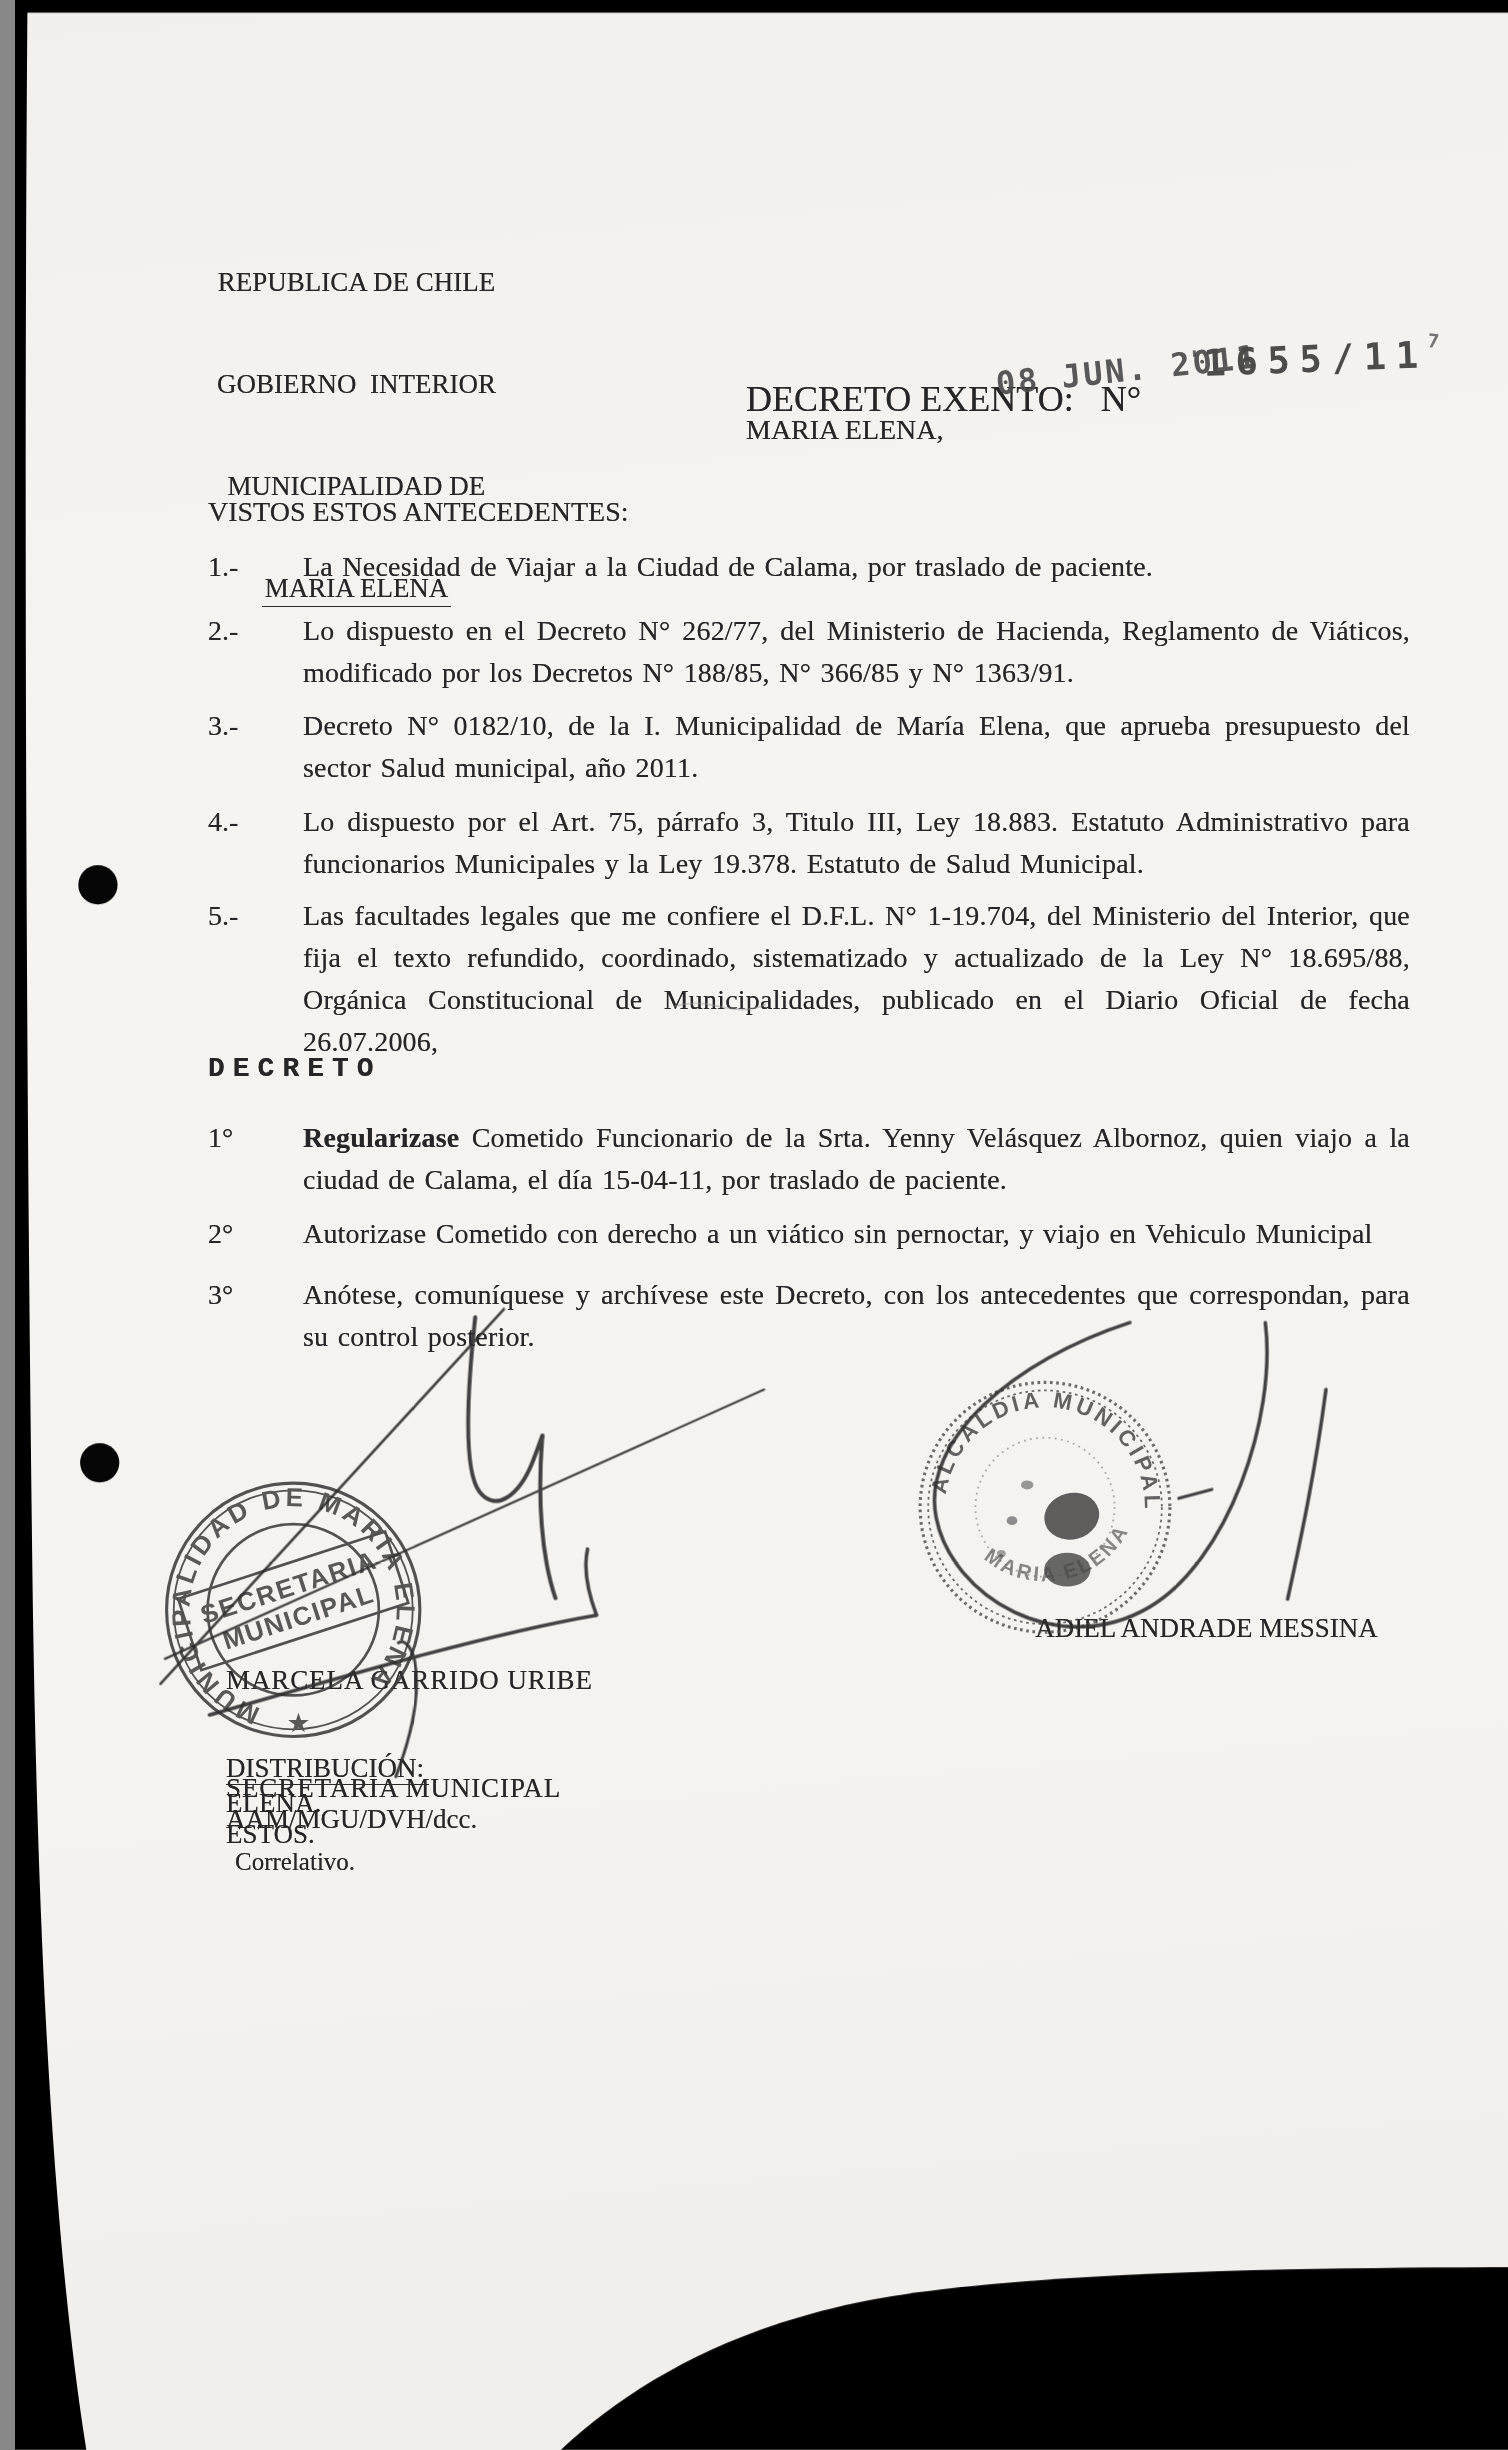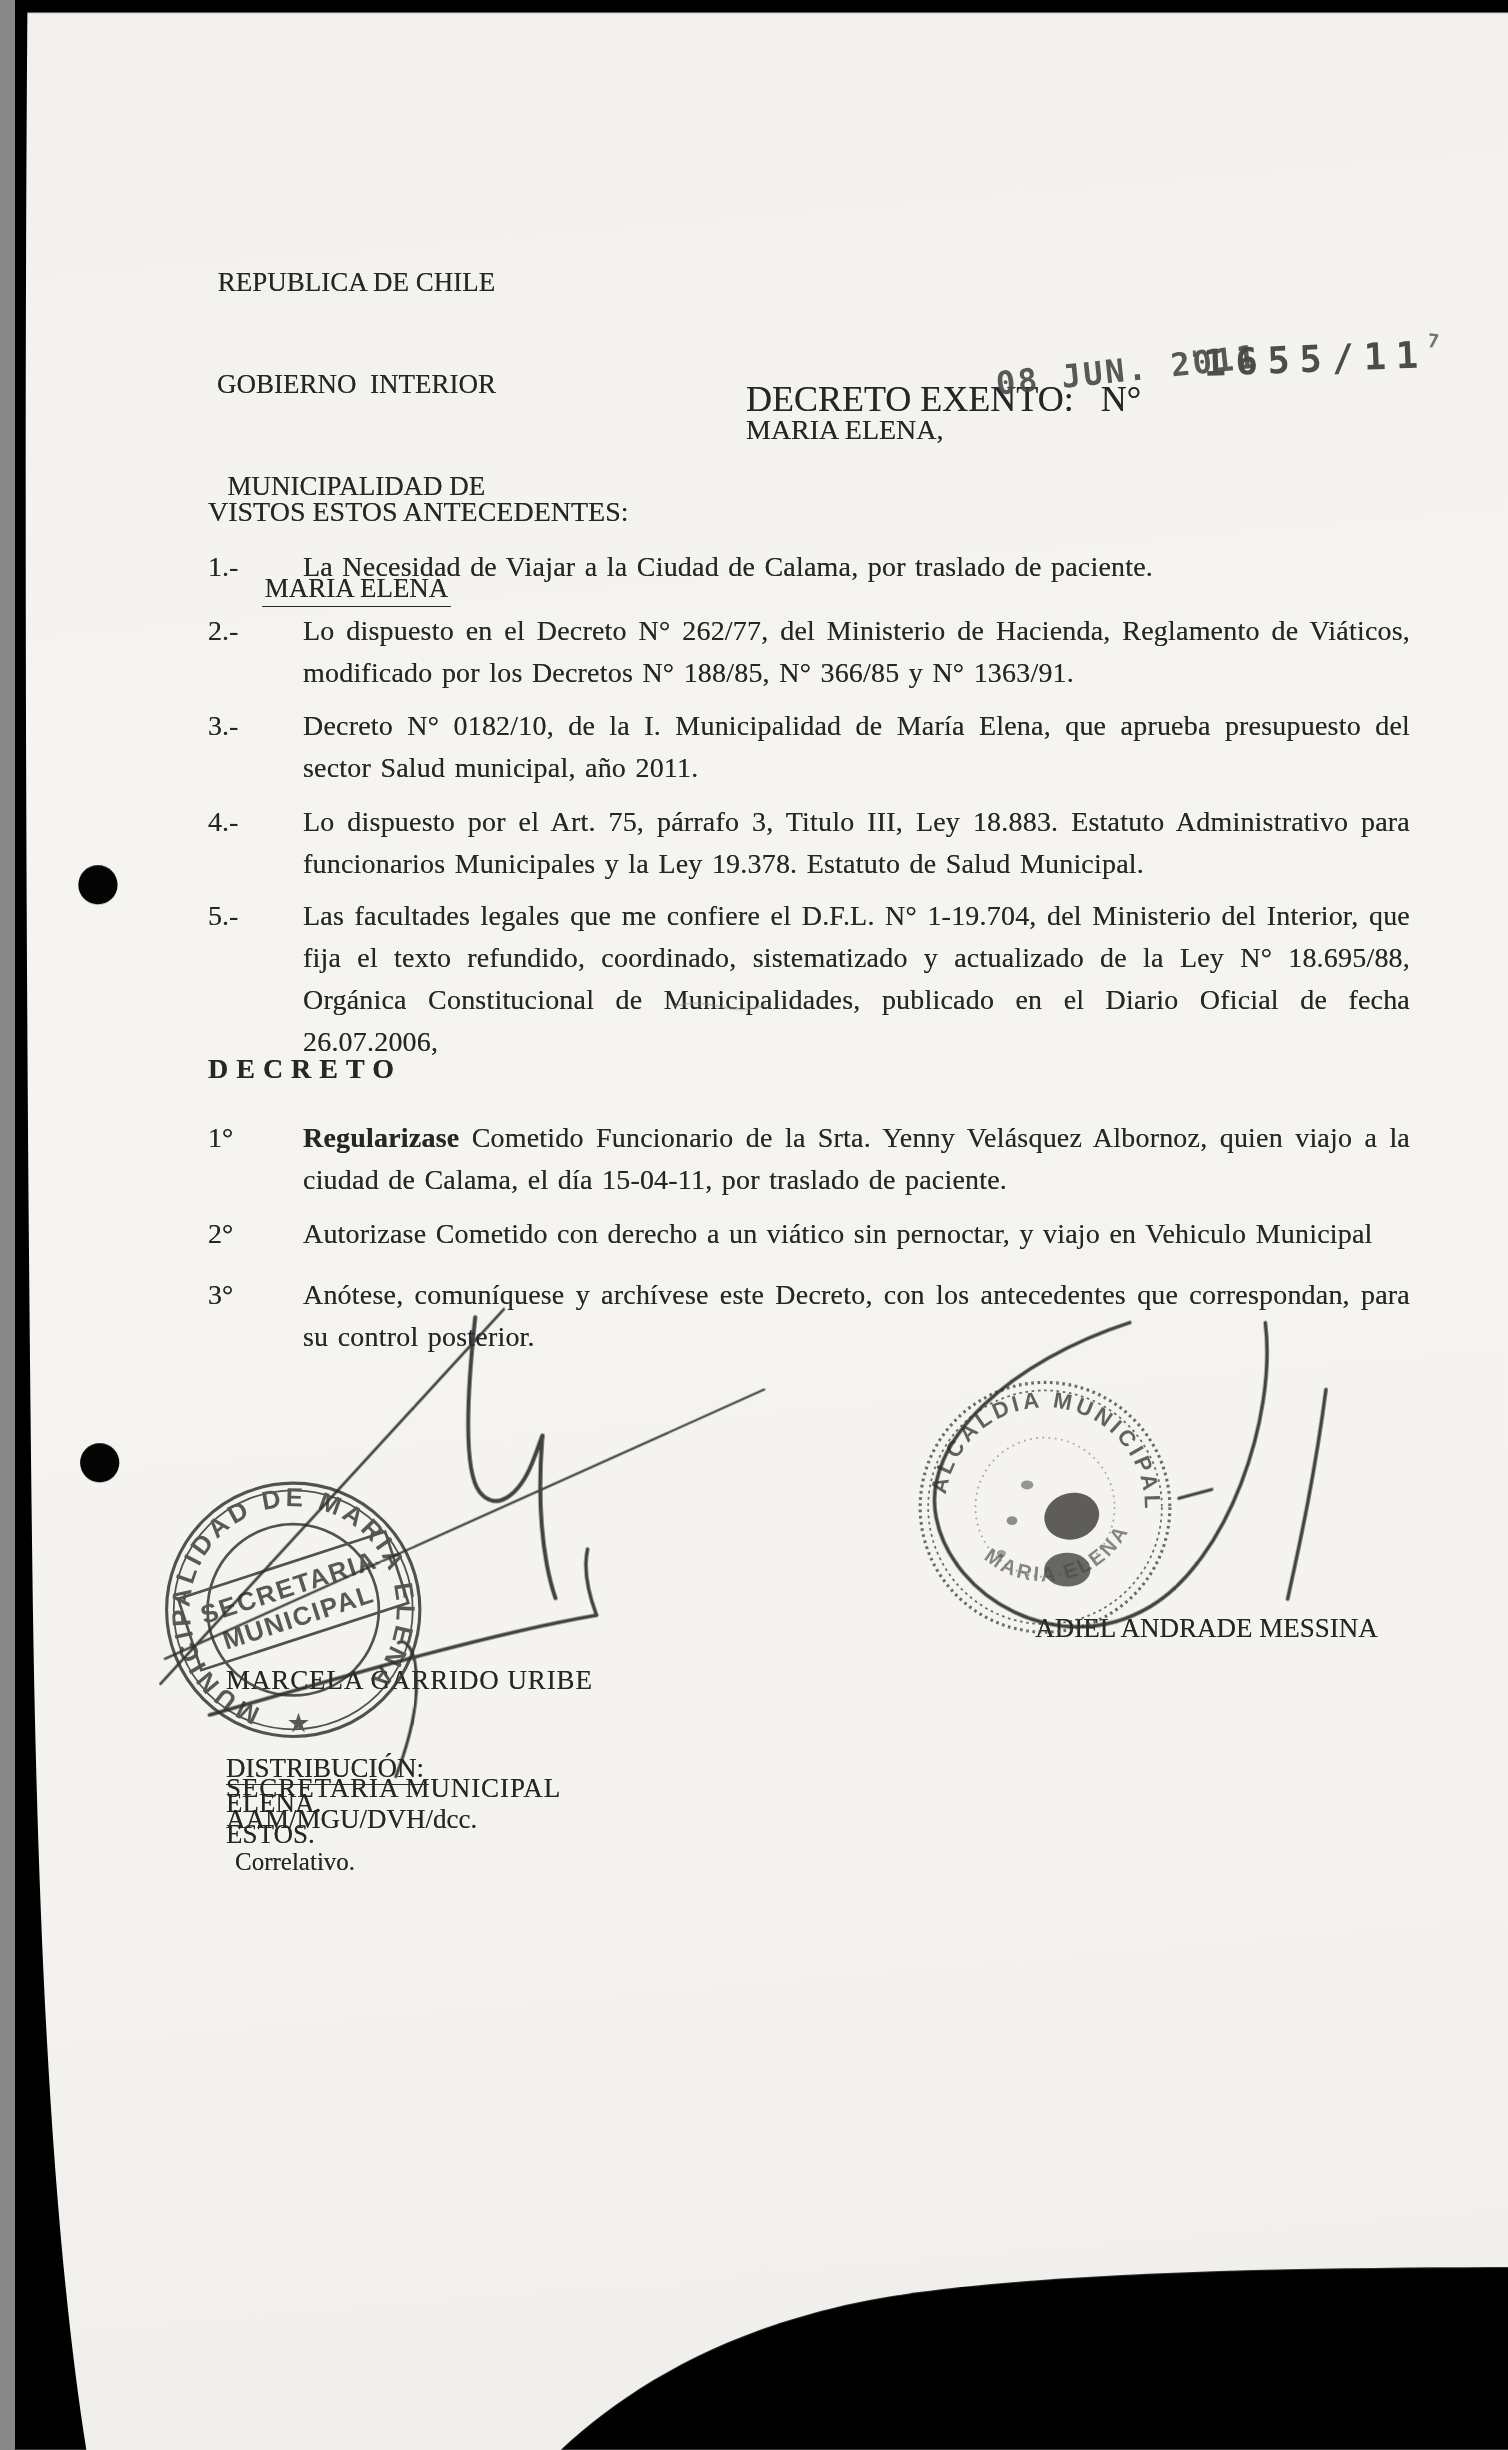--- a/index.html
+++ b/index.html
@@ -28,21 +28,21 @@
   .numstamp .suf{font-size:19px;letter-spacing:0;vertical-align:19.6px;color:#6a6a6a;display:inline-block;transform:rotate(8deg);}
   .datestamp{
     left:979px;top:365px;font-family:"DejaVu Sans Mono",monospace;font-weight:bold;
     font-size:32px;letter-spacing:2.7px;color:#484848;transform:rotate(-6deg);
     transform-origin:left top;opacity:.9;
   }
   .vtitle{left:193px;top:496px;font-size:28px;}
   .row{position:absolute;left:193px;width:1202px;display:flex;font-size:28px;line-height:42px;}
   .row .num{width:95px;flex:none;white-space:pre;}
   .row .txt{flex:1;text-align:justify;white-space:normal;letter-spacing:0.2px;word-spacing:2.2px;}
-  .dtitle{left:193px;top:1053px;font-size:28px;font-weight:bold;letter-spacing:8px;}
+  .dtitle{left:193px;top:1053px;font-size:28px;font-weight:bold;letter-spacing:8px;font-family:Liberation Mono, monospace;}
   .lead{font-weight:bold;font-family:Liberation Serif, serif;}
   .rsign{left:963px;top:1536px;width:457px;text-align:center;font-size:27px;line-height:37px;}
   .ltyped{left:211px;top:1590px;font-size:27px;line-height:36px;letter-spacing:0.9px;}
   .fline{font-size:27px;}
   .dist{border-bottom:1.8px solid #2a2a2a;display:inline-block;padding-right:4.5px;}
   .corr{font-size:25px;}
   svg.overlay{position:absolute;left:0;top:0;pointer-events:none;}
   .sealtxt{font-family:"Liberation Sans",sans-serif;font-weight:bold;fill:#3d3d3d;}
 </style>
 </head>

